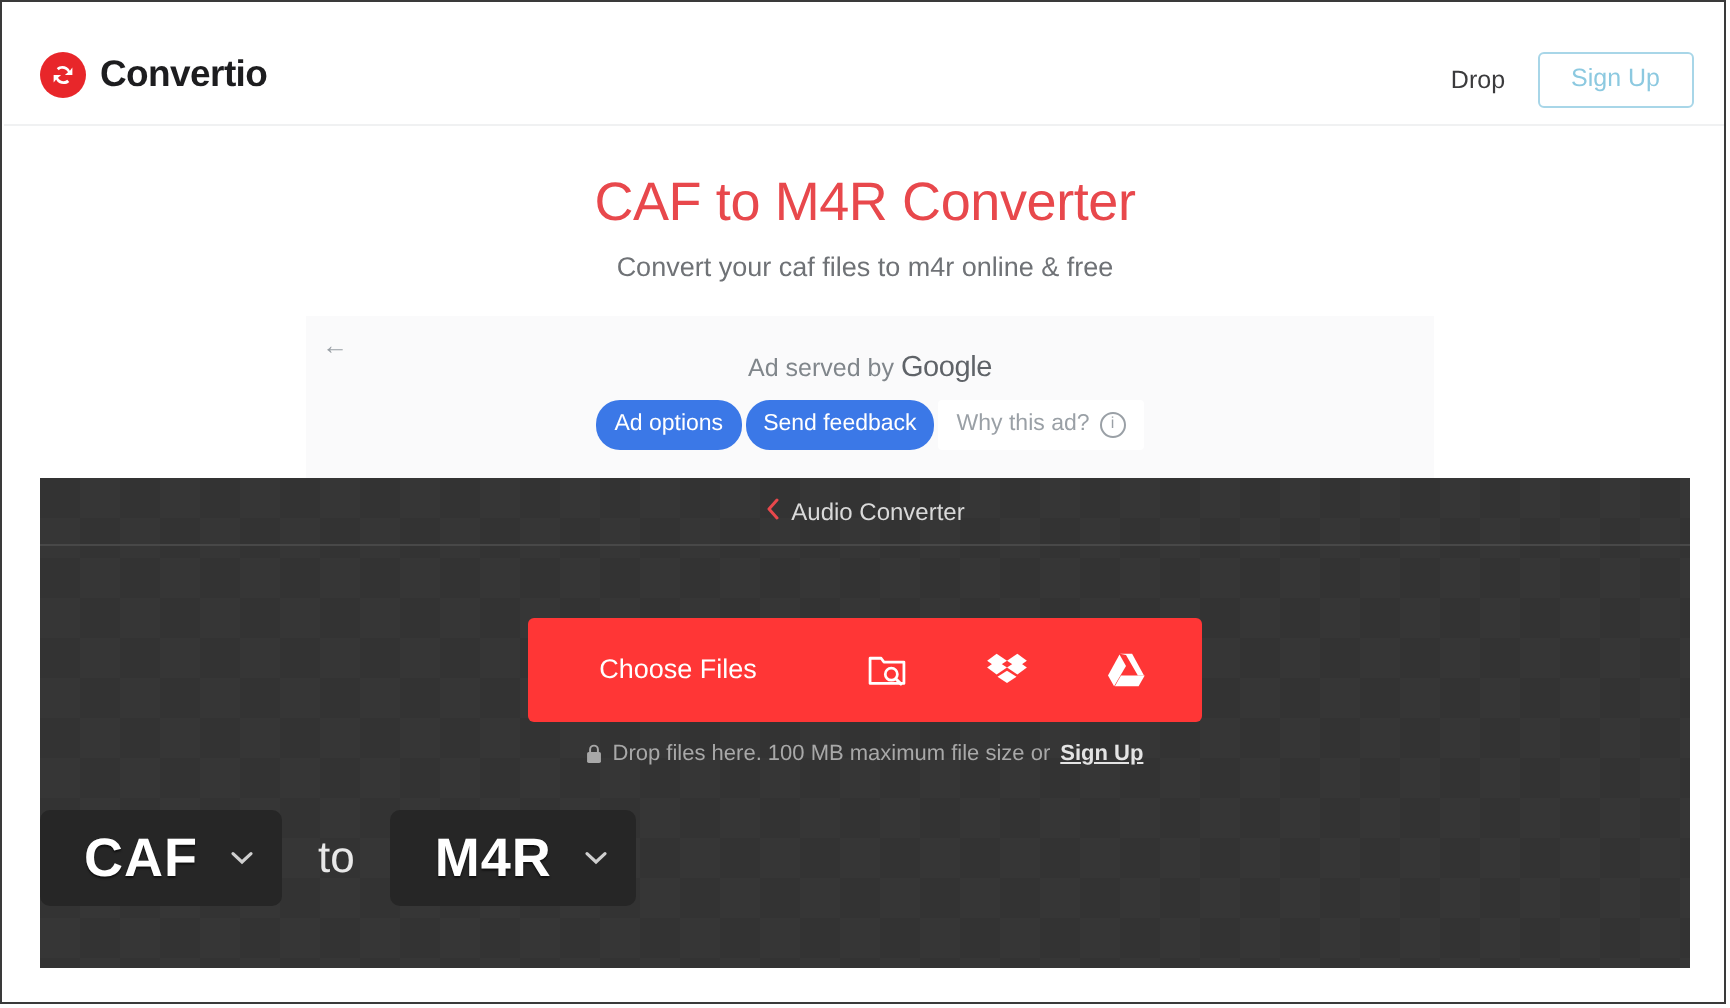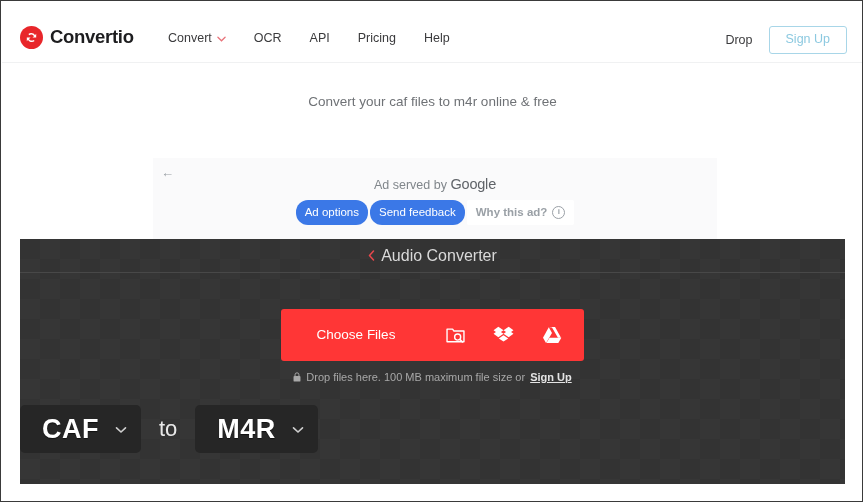--- a/index.html
+++ b/index.html
@@ -95,21 +95,21 @@
   }
   .ad-btn{
     font-size:11.5px;color:#ffffff;background:#3b78e7;
     padding:5px 9px 6px;border-radius:12px;cursor:pointer;
     line-height:1.25;white-space:nowrap;
   }
   .ad-btn-light{
     font-size:11.5px;color:#9aa0a6;background:#ffffff;
     padding:5px 9px 6px;border-radius:2px;cursor:pointer;
     line-height:1.25;white-space:nowrap;
-    display:flex;align-items:center;gap:5px;font-weight:bold;
+    display:flex;align-items:center;gap:5px;
   }
   .info-i{
     display:inline-flex;align-items:center;justify-content:center;
     width:11px;height:11px;border:1px solid #9aa0a6;border-radius:50%;
     font-size:8px;line-height:1;color:#9aa0a6;
   }
   
   .dark-section{
     position:absolute;left:19px;top:238px;width:825px;height:245px;
     background-color:#333333;
@@ -120,28 +120,28 @@
     background-position:0 0,20px 20px;
     overflow:hidden;
   }
   .breadcrumb{
     position:absolute;left:0;top:0;width:825px;height:34px;
     border-bottom:1px solid #484848;
     display:flex;align-items:center;justify-content:center;gap:6px;
     box-sizing:border-box;
   }
   .breadcrumb-label{
-    font-size:16px;color:#d9d9d9;cursor:pointer;line-height:1;
+    font-size:12px;color:#d9d9d9;cursor:pointer;line-height:1;
   }
   .choose-row{
     position:absolute;left:0;top:70px;width:825px;
     display:flex;justify-content:center;
   }
   .choose-btn{
-    width:303px;height:52px;background:#ff3636;border-radius:3px;
+    width:337px;height:52px;background:#ff3636;border-radius:3px;
     display:flex;align-items:center;cursor:pointer;
   }
   .choose-label{
     flex:none;width:150px;text-align:center;
     font-size:13.5px;color:#ffffff;line-height:1;
   }
   .choose-icons{
     flex:1;display:flex;align-items:center;justify-content:space-around;
     padding-right:8px;
   }
@@ -187,50 +187,29 @@
     <div class="logo-wrap">
       <span class="logo-mark">
         <svg width="15" height="15" viewBox="0 0 24 24" aria-hidden="true">
           <path d="M7 6.5 C10 3.5 16 4.5 17.5 8.5 L19.5 6 L19.5 12 L13.5 12 L16 9.8 C14.6 7 10.6 6.2 8.6 8.2 Z" fill="#ffffff"></path>
           <path d="M17 17.5 C14 20.5 8 19.5 6.5 15.5 L4.5 18 L4.5 12 L10.5 12 L8 14.2 C9.4 17 13.4 17.8 15.4 15.8 Z" fill="#ffffff"></path>
         </svg>
       </span>
       <span class="logo-text">Convertio</span>
     </div>
 
-    <div class="nav">
-      <div class="nav-item">
-        <span>Convert</span>
-        <span class="chev-red">
-          <svg width="9" height="6" viewBox="0 0 10 6">
-              <path d="M1 1 L5 5 L9 1" stroke="#e8737a" stroke-width="1.4" fill="none" stroke-linecap="round"></path>
-            </svg>
-        </span>
-      </div>
-      <div class="nav-item">
-        <span>OCR</span>
-      </div>
-      <div class="nav-item">
-        <span>API</span>
-      </div>
-      <div class="nav-item">
-        <span>Pricing</span>
-      </div>
-      <div class="nav-item">
-        <span>Help</span>
-      </div>
-    </div>
 
     <div class="header-right">
       <span class="login-link">Drop</span>
       <span class="signup-btn">Sign Up</span>
     </div>
   </div>
 
   <div class="title-block">
+    <h1 class="page-title">CAF to M4R Converter</h1>
     <p class="page-subtitle">Convert your caf files to m4r online &amp; free</p>
   </div>
 
   <div class="ad-panel">
     <span class="ad-back">←</span>
 
     <div class="ad-served">
       <span>Ad served by</span>
       <span class="g-word">Google</span>
     </div>

